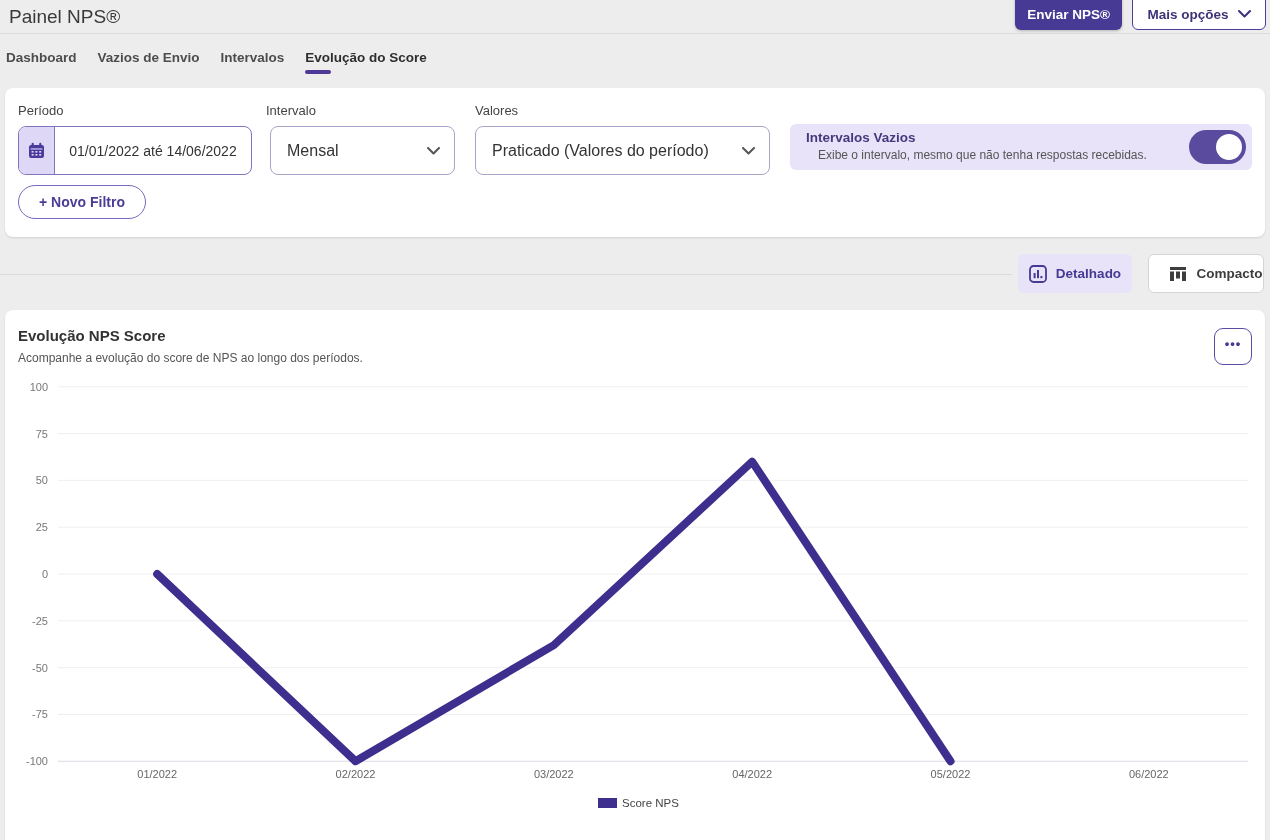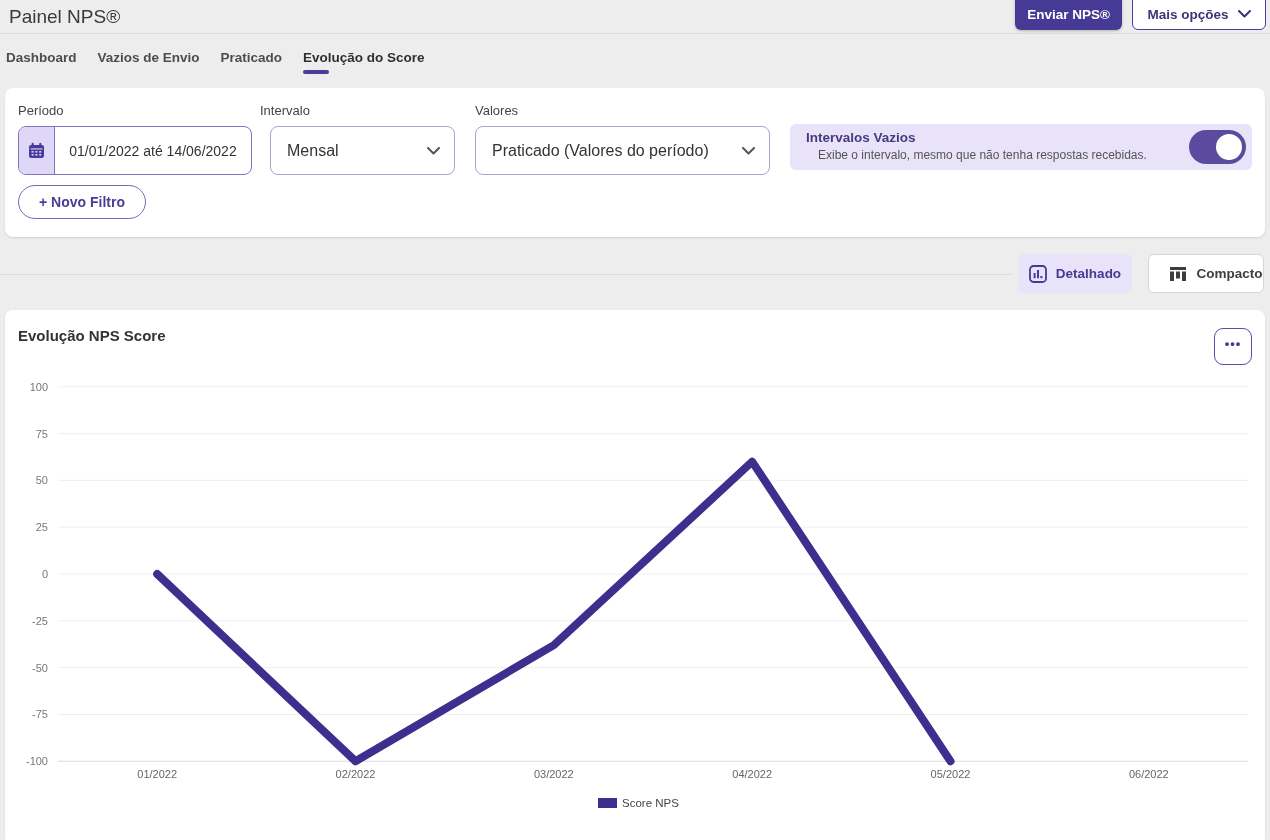--- a/index.html
+++ b/index.html
@@ -111,21 +111,21 @@
         <path d="M1 1 L6.5 6.5 L12 1" fill="none" stroke="#3f3277" stroke-width="2" stroke-linecap="round" stroke-linejoin="round"></path>
       </svg>
   </span>
 </button>
 
 <div class="hr1"></div>
 
 <div class="tabs">
   <div class="tab">Dashboard</div>
   <div class="tab">Vazios de Envio</div>
-  <div class="tab">Praticado</div>
+  <div class="tab">Intervalos</div>
   <div class="tab active">Evolução do Score</div>
 </div>
 
 <div class="filter-card">
 
   <div class="f-label" style="left:13px;">Período</div>
   <div class="field date-field">
     <span class="cal-seg">
       <svg width="17" height="17" viewBox="0 0 17 17">
         <rect x="1" y="3" width="15" height="13" rx="2.2" fill="#4a3a9e"></rect>
@@ -138,21 +138,21 @@
             <rect x="11.2" y="9" width="2" height="1.6"></rect>
           <rect x="3.6" y="12" width="2" height="1.6"></rect>
             <rect x="7.4" y="12" width="2" height="1.6"></rect>
             <rect x="11.2" y="12" width="2" height="1.6"></rect>
         </g>
       </svg>
     </span>
     <span class="date-text">01/01/2022 até 14/06/2022</span>
   </div>
 
-  <div class="f-label" style="left:255px;">Intervalo</div>
+  <div class="f-label" style="left:261px;">Intervalo</div>
   <div class="field select" style="left:265px; width:185px;">
     <span class="sel-value">Mensal</span>
     <span style="display:flex;">
       <svg width="13" height="8" viewBox="0 0 13 8">
           <path d="M1 1 L6.5 6.5 L12 1" fill="none" stroke="#555" stroke-width="2" stroke-linecap="round" stroke-linejoin="round"></path>
         </svg>
     </span>
   </div>
 
   <div class="f-label" style="left:470px;">Valores</div>
@@ -197,20 +197,21 @@
       <rect x="1" y="6.5" width="4" height="9.5" fill="#3d3d3d"></rect>
       <rect x="7" y="6.5" width="4" height="7" fill="#3d3d3d"></rect>
       <rect x="13" y="6.5" width="4" height="9.5" fill="#3d3d3d"></rect>
     </svg>
   </span>
   <span>Compacto</span>
 </button>
 
 <div class="chart-card">
   <div class="chart-title">Evolução NPS Score</div>
+  <div class="chart-subtitle">Acompanhe a evolução do score de NPS ao longo dos períodos.</div>
   <button class="btn-more">
     <span>•••</span>
   </button>
   <svg class="chart-svg" id="nps-chart" width="1260" height="450">
       <line x1="53" x2="1243" y1="6.75" y2="6.75" stroke="#efefef" stroke-width="1"></line>
       <text x="43" y="10.75" text-anchor="end" font-size="11" fill="#787878" font-family="Liberation Sans, sans-serif">100</text>
       <line x1="53" x2="1243" y1="53.5625" y2="53.5625" stroke="#efefef" stroke-width="1"></line>
       <text x="43" y="57.5625" text-anchor="end" font-size="11" fill="#787878" font-family="Liberation Sans, sans-serif">75</text>
       <line x1="53" x2="1243" y1="100.375" y2="100.375" stroke="#efefef" stroke-width="1"></line>
       <text x="43" y="104.375" text-anchor="end" font-size="11" fill="#787878" font-family="Liberation Sans, sans-serif">50</text>

